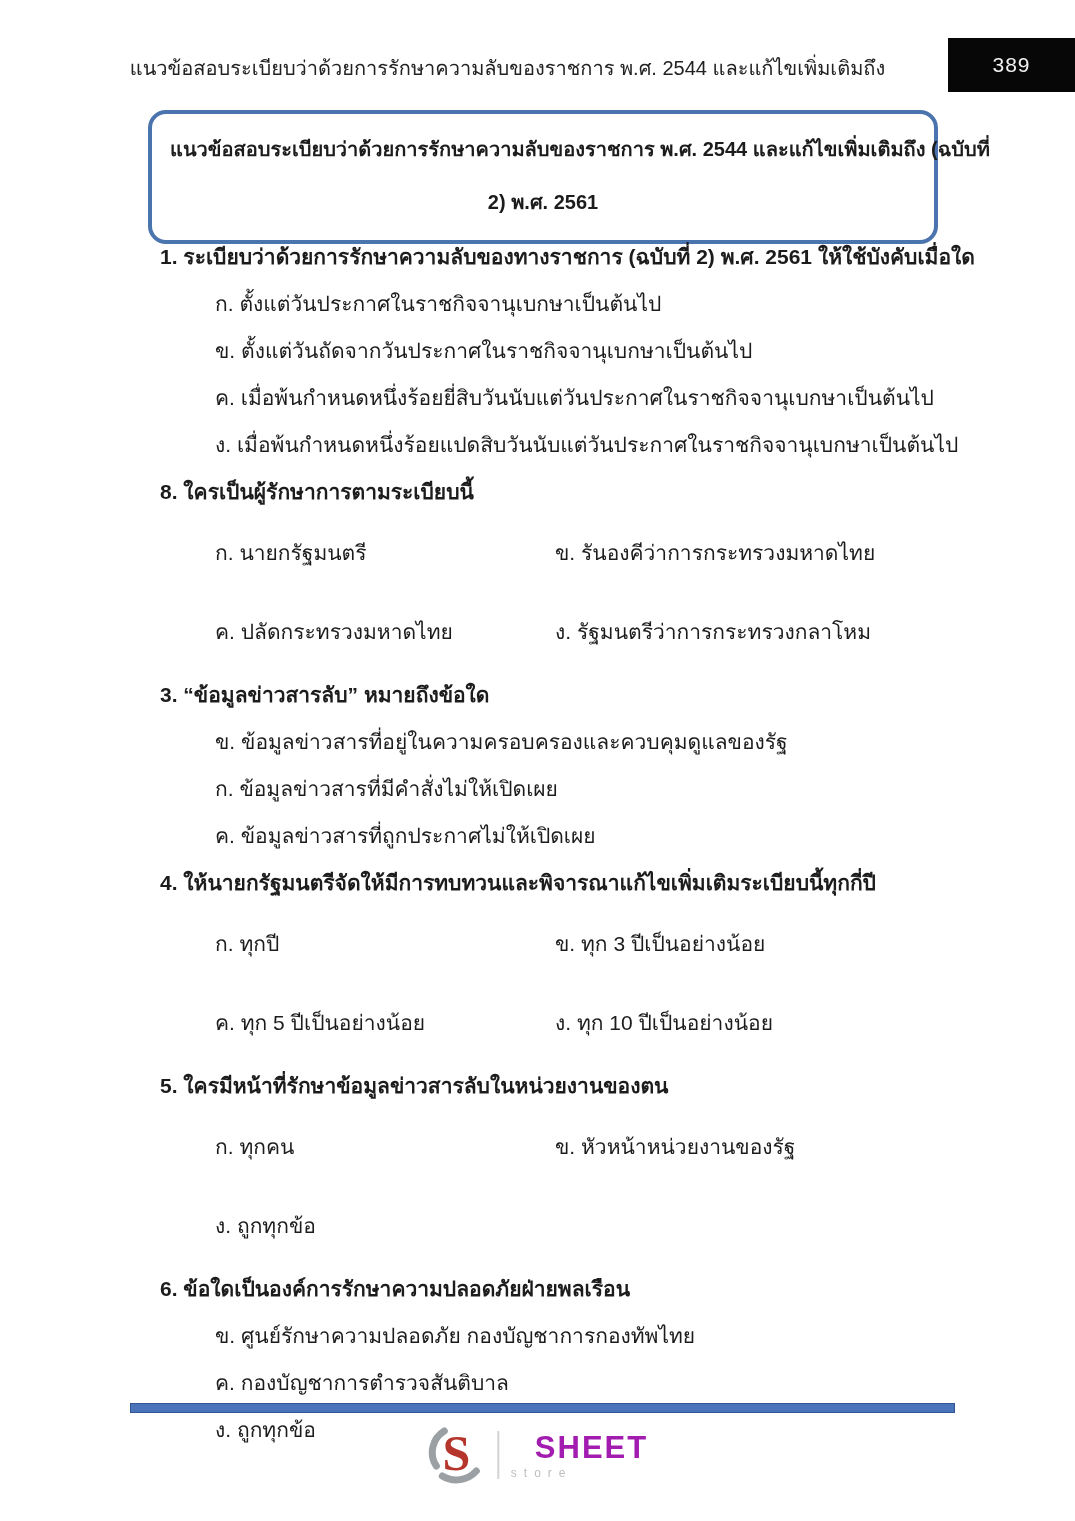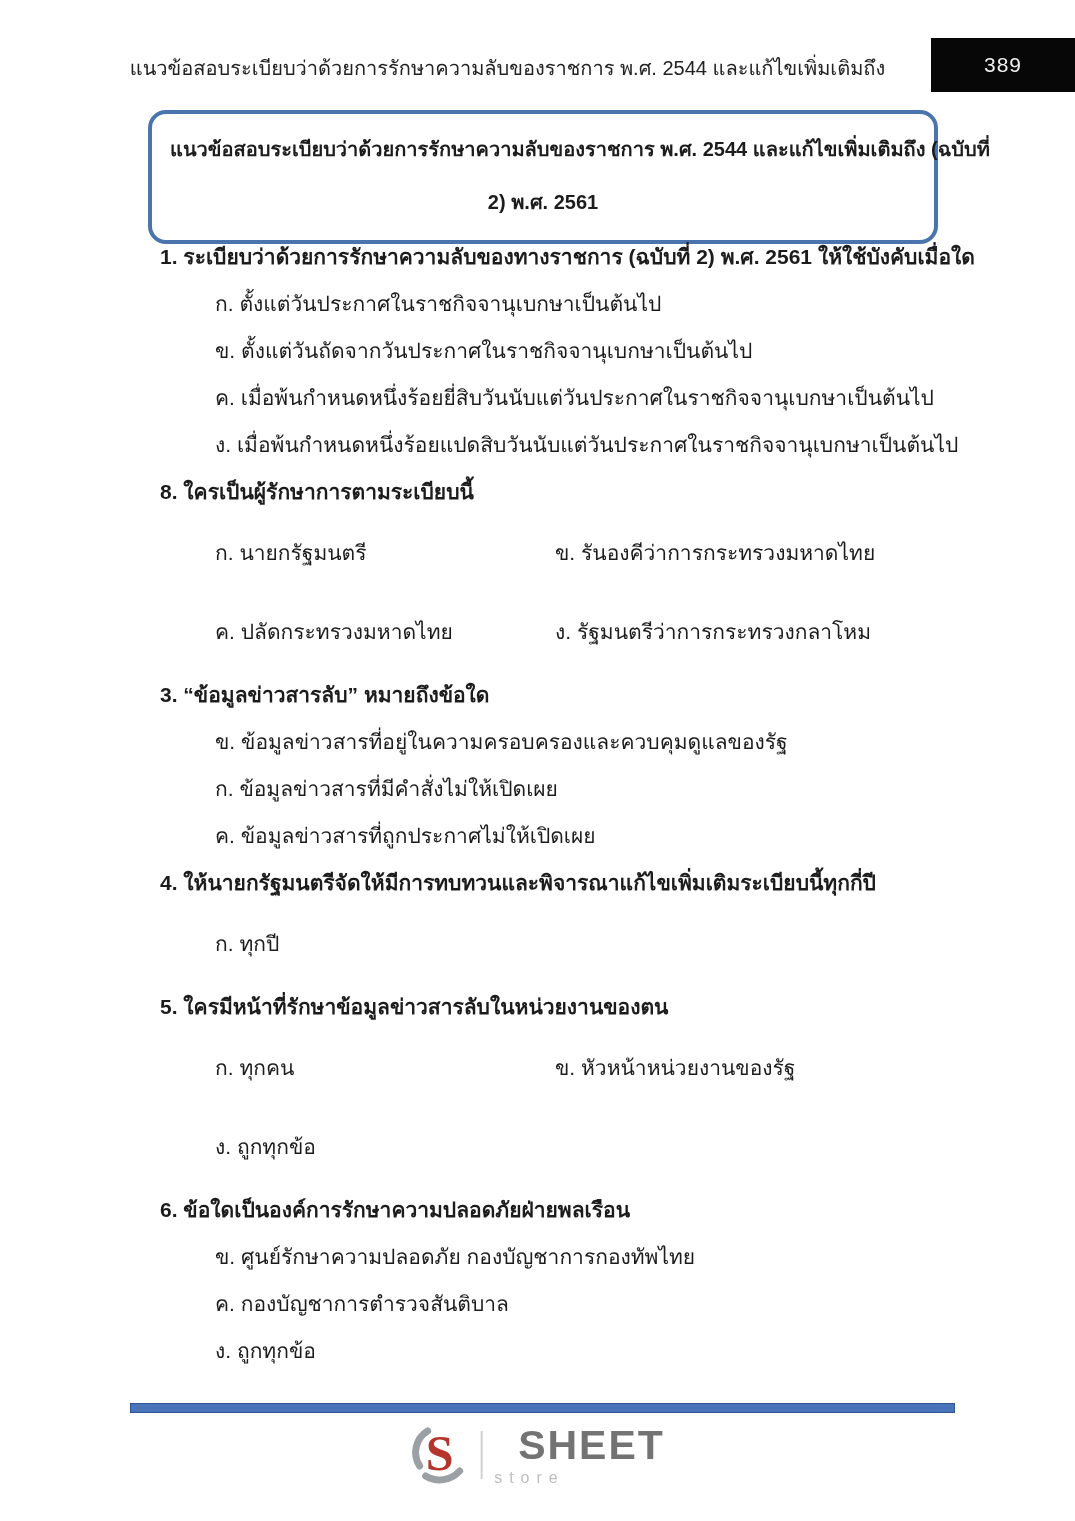--- a/index.html
+++ b/index.html
@@ -12,21 +12,21 @@
     overflow:hidden;
   }
   
   .running-head{
     position:absolute;top:52px;left:110px;right:170px;
     text-align:center;font-size:20px;color:#222;
     white-space:nowrap;
   }
   .page-number-box{
     position:absolute;top:38px;right:0;
-    width:144px;height:54px;background:#070707;
+    width:127px;height:54px;background:#070707;
     display:flex;align-items:center;justify-content:center;
   }
   .page-number-box span{color:#f0f0f0;font-size:21px;letter-spacing:1px;}
   
   .title-box{
     position:absolute;top:110px;left:148px;width:790px;box-sizing:border-box;
     border:4px solid #4a74ad;border-radius:18px;background:#ffffff;
     padding:20px 18px 22px;
     text-align:center;font-weight:bold;font-size:20px;line-height:1.55;
   }
@@ -48,22 +48,22 @@
   .footer-bar{
     position:absolute;top:1403px;left:130px;width:823px;height:8px;
     background:#4a74b9;border:1px solid #2f5597;
   }
   .logo{
     position:absolute;top:1424px;left:50%;transform:translateX(-50%);
     display:flex;align-items:center;gap:12px;
   }
   .logo-divider{width:2px;height:48px;background:#d0d2d4;}
   .brand-stack{display:flex;flex-direction:column;align-items:flex-start;}
-  .brand-name{font-size:41px;font-weight:bold;color:#737373;letter-spacing:2px;line-height:1;margin-left:24px;}
-  .brand-sub{font-size:16px;color:#bcbdbf;letter-spacing:7px;margin-top:4px;line-height:1;}
+  .brand-name{font-size:31px;font-weight:bold;color:#a21caf;letter-spacing:2px;line-height:1;margin-left:24px;}
+  .brand-sub{font-size:12px;color:#bcbdbf;letter-spacing:7px;margin-top:4px;line-height:1;}
 </style>
 </head>
 <body>
 
 <div class="page">
 
   <div class="running-head">แนวข้อสอบระเบียบว่าด้วยการรักษาความลับของราชการ พ.ศ. 2544 และแก้ไขเพิ่มเติมถึง</div>
   <div class="page-number-box">
     <span>389</span>
   </div>
@@ -106,20 +106,25 @@
         <div class="opt">ก. ข้อมูลข่าวสารที่มีคำสั่งไม่ให้เปิดเผย</div>
         <div class="opt">ค. ข้อมูลข่าวสารที่ถูกประกาศไม่ให้เปิดเผย</div>
       </div>
     </div>
 
     <div class="question">
       <div class="q-text">4. ให้นายกรัฐมนตรีจัดให้มีการทบทวนและพิจารณาแก้ไขเพิ่มเติมระเบียบนี้ทุกกี่ปี</div>
       <div class="options two-col">
         <div class="row">
           <div class="opt">ก. ทุกปี</div>
+          <div class="opt">ข. ทุก 3 ปีเป็นอย่างน้อย</div>
+        </div>
+        <div class="row">
+          <div class="opt">ค. ทุก 5 ปีเป็นอย่างน้อย</div>
+          <div class="opt">ง. ทุก 10 ปีเป็นอย่างน้อย</div>
         </div>
       </div>
     </div>
 
     <div class="question">
       <div class="q-text">5. ใครมีหน้าที่รักษาข้อมูลข่าวสารลับในหน่วยงานของตน</div>
       <div class="options two-col">
         <div class="row">
           <div class="opt">ก. ทุกคน</div>
           <div class="opt">ข. หัวหน้าหน่วยงานของรัฐ</div>

